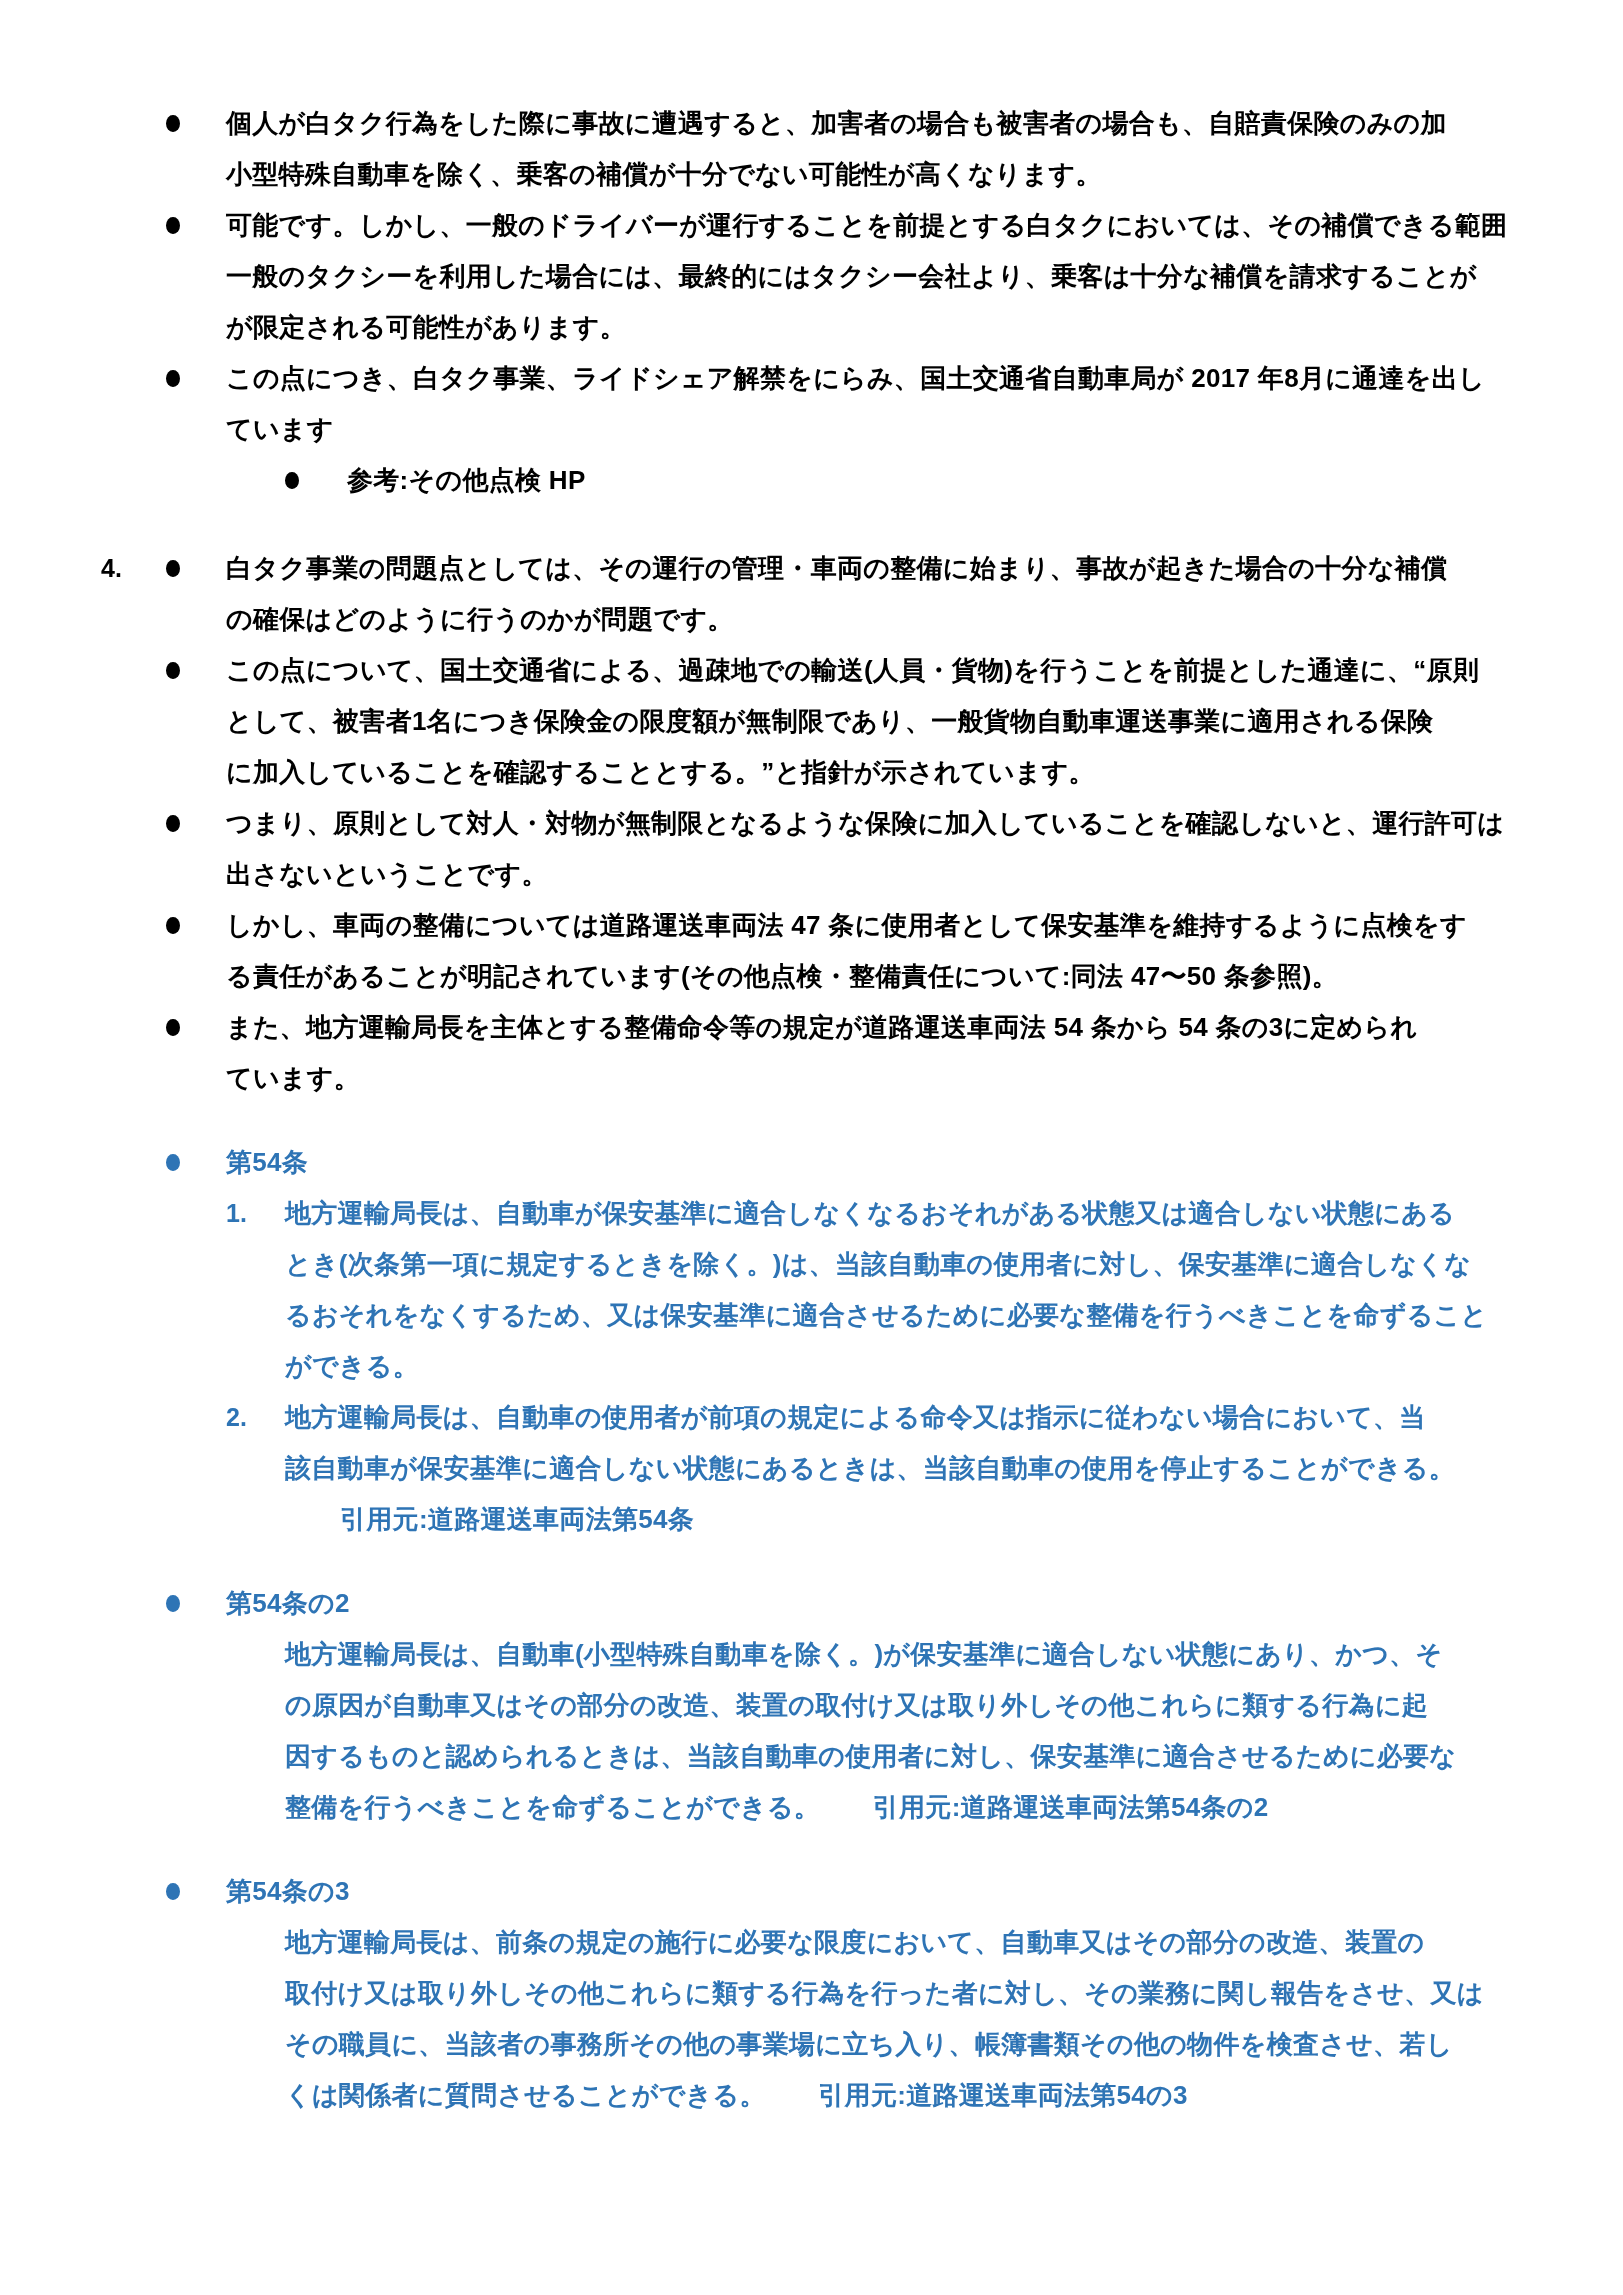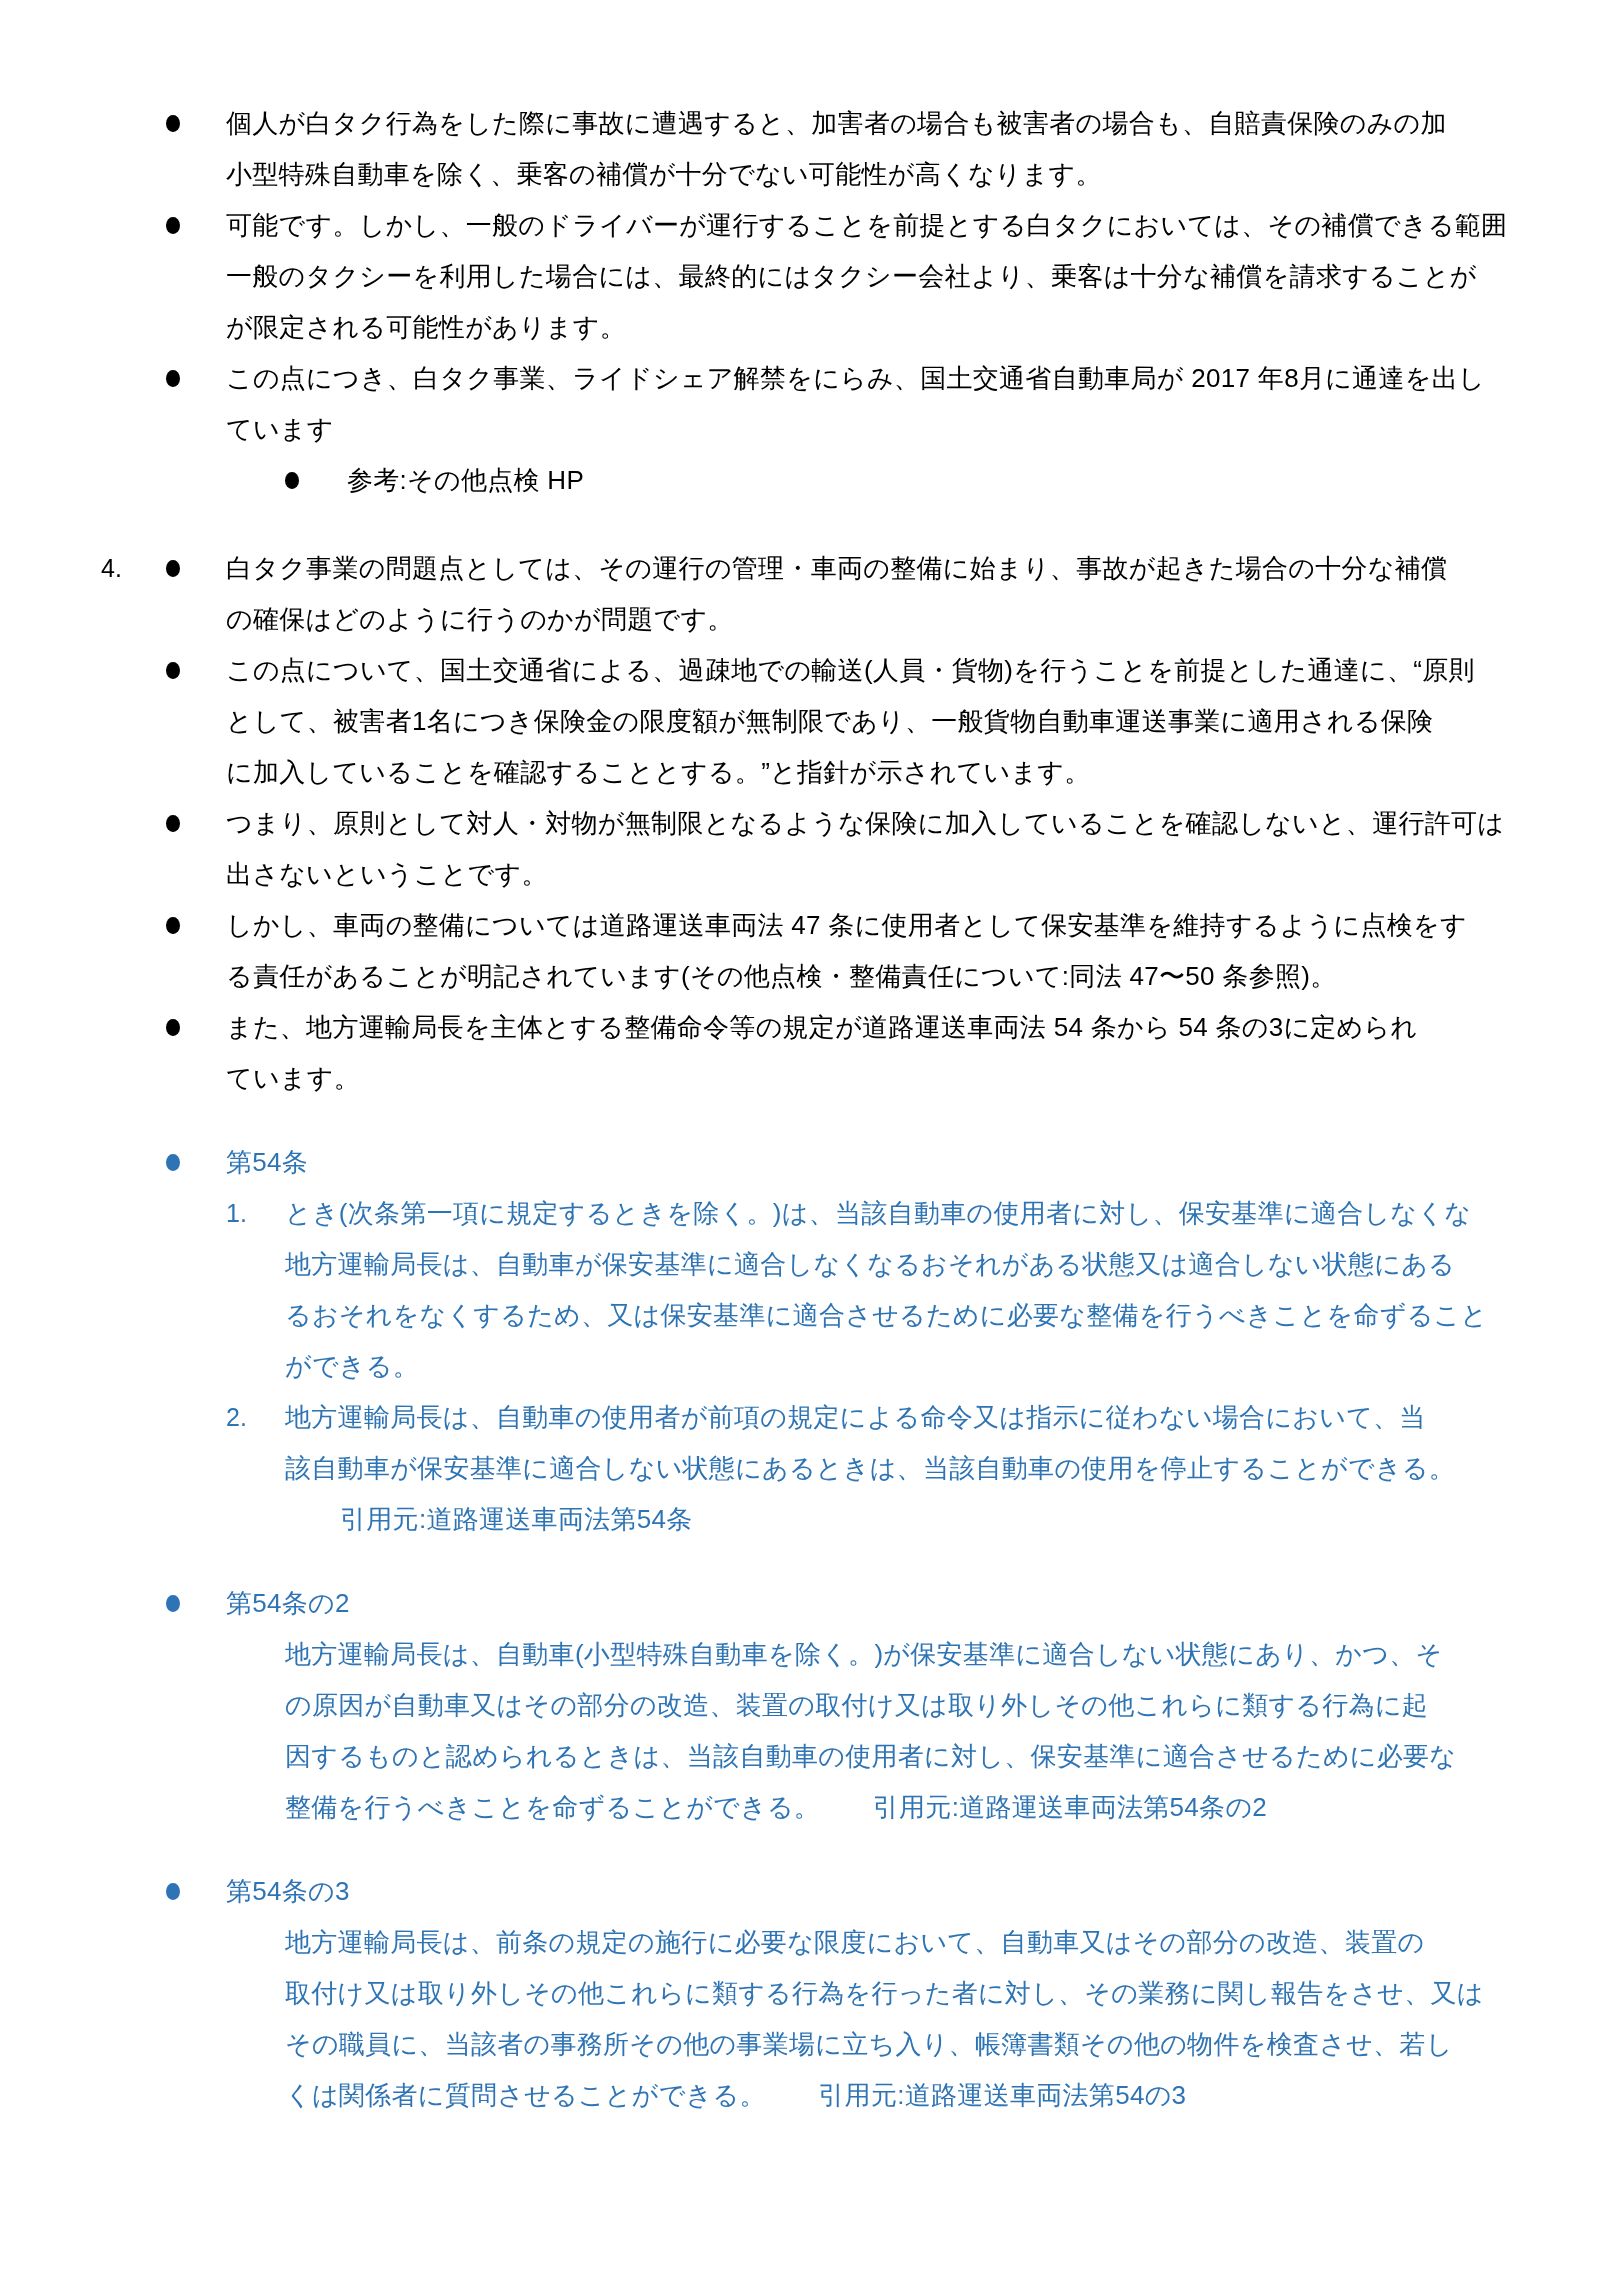--- a/index.html
+++ b/index.html
@@ -9,20 +9,21 @@
     width:1623px; height:2295px;
     background:var(--paper);
     font-family:"Liberation Sans","DejaVu Sans",sans-serif;
   }
   .page {
     position:relative;
     width:1623px; height:2295px;
     overflow:hidden;
     color:var(--ink);
     font-size:26px;
+    font-weight:bold;
   }
   .content { padding-top:98px; }
   .block { position:relative; }
   .block.blue { color:var(--accent); }
   .line {
     height:51px;
     display:flex;
     align-items:center;
     white-space:pre;
     letter-spacing:0.3px;
@@ -128,22 +129,22 @@
         <div class="line">ています。</div>
       </div>
       <div class="block bullet gap-md blue">
         <span class="marker">
           <span class="dot"></span>
         </span>
         <div class="line">第54条</div>
       </div>
       <div class="block numitem blue">
         <span class="marker num">1.</span>
+        <div class="line">地方運輸局長は、自動車が保安基準に適合しなくなるおそれがある状態又は適合しない状態にある</div>
         <div class="line">とき(次条第一項に規定するときを除く。)は、当該自動車の使用者に対し、保安基準に適合しなくな</div>
-        <div class="line">地方運輸局長は、自動車が保安基準に適合しなくなるおそれがある状態又は適合しない状態にある</div>
         <div class="line">るおそれをなくするため、又は保安基準に適合させるために必要な整備を行うべきことを命ずること</div>
         <div class="line">ができる。</div>
       </div>
       <div class="block numitem blue">
         <span class="marker num">2.</span>
         <div class="line">地方運輸局長は、自動車の使用者が前項の規定による命令又は指示に従わない場合において、当</div>
         <div class="line">該自動車が保安基準に適合しない状態にあるときは、当該自動車の使用を停止することができる。</div>
       </div>
       <div class="block cite blue">
         <div class="line">引用元:道路運送車両法第54条</div>

